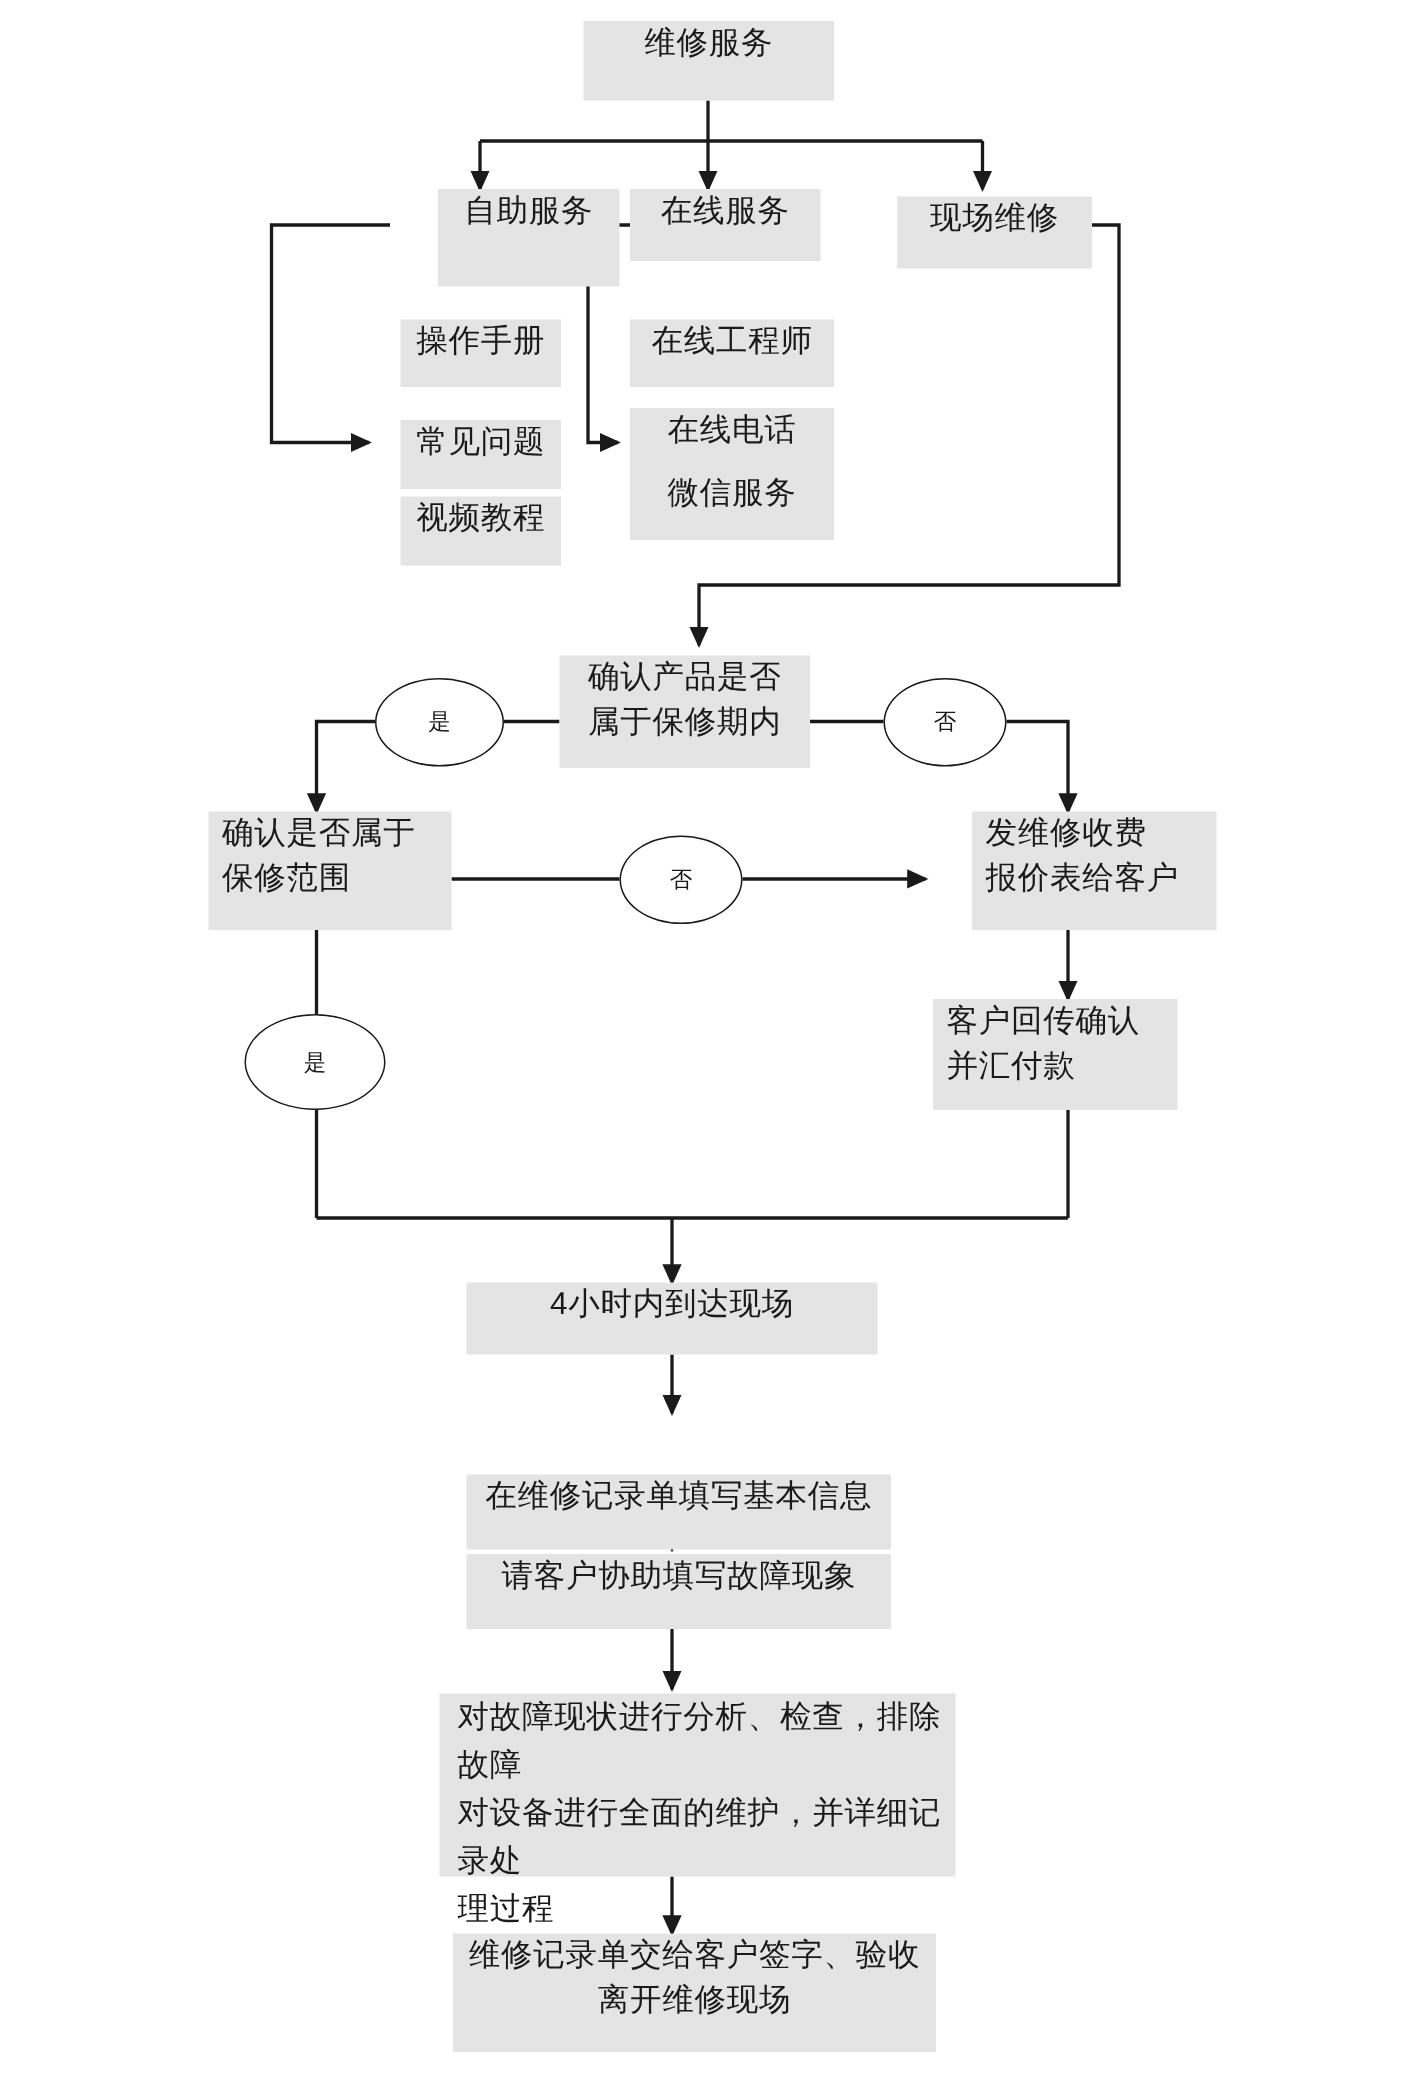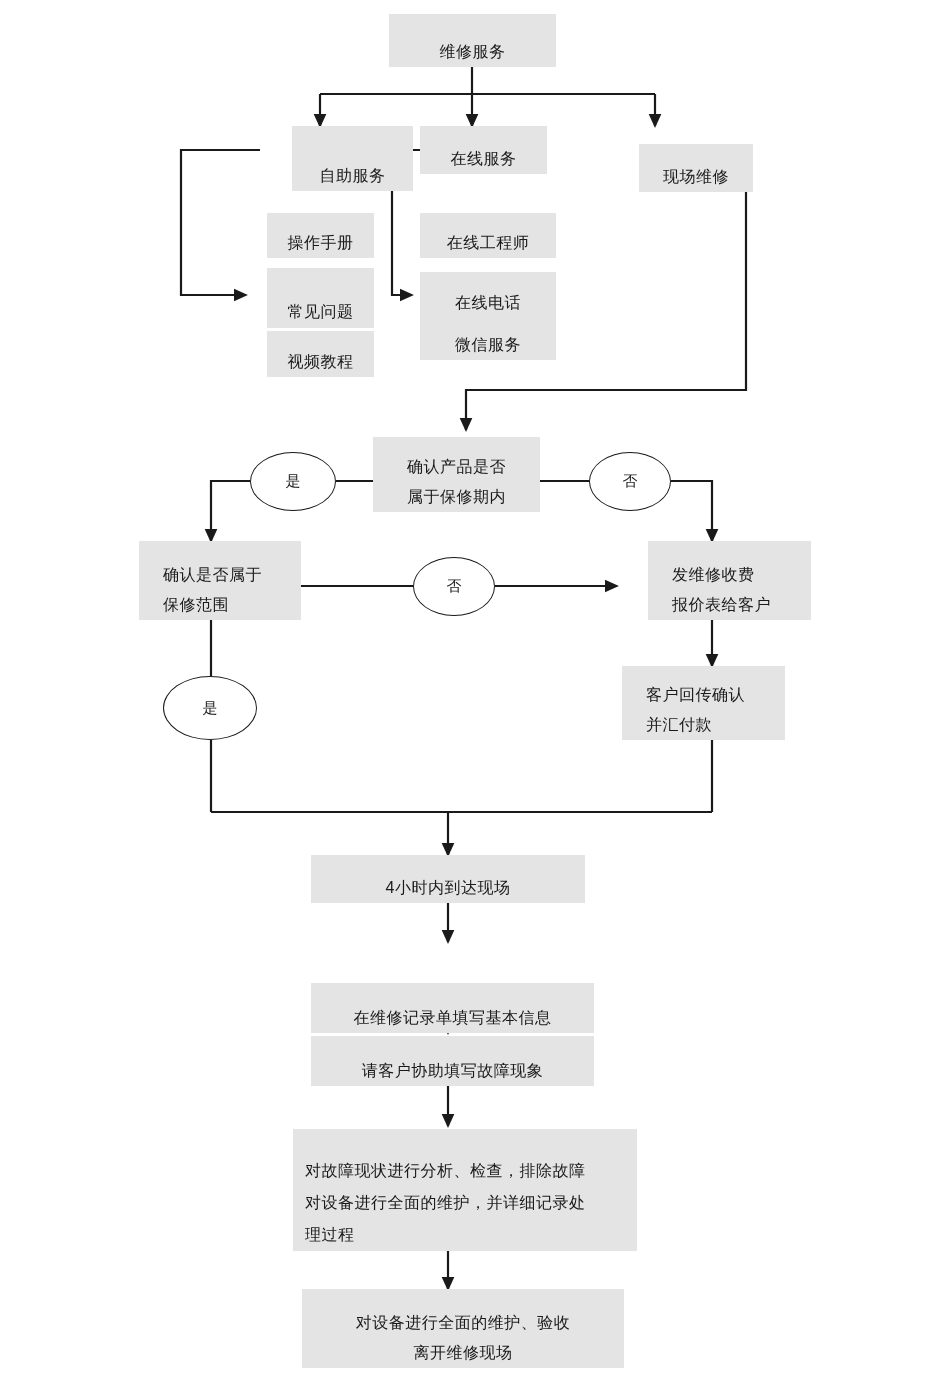--- a/index.html
+++ b/index.html
@@ -26,31 +26,31 @@
     pointer-events: none;
   }
   .node {
     position: absolute;
     box-sizing: border-box;
     background: #e4e4e4;
     color: #1a1a1a;
     display: flex;
     flex-direction: column;
     align-items: center;
-    justify-content: flex-end;
+    justify-content: flex-start;
     text-align: center;
-    font-size: 16px;
+    font-size: 21px;
     line-height: 30px;
     letter-spacing: 0.5px;
     white-space: pre-line;
   }
   .node.left-align {
     align-items: flex-start;
     text-align: left;
-    padding-left: 24px;
+    padding-left: 9px;
   }
   .node.block-align {
     align-items: flex-start;
     text-align: left;
     padding-left: 12px;
     line-height: 32px;
   }
   .ellipse {
     position: absolute;
     box-sizing: border-box;
@@ -120,28 +120,28 @@
   <div class="node" style="left:389px; top:14px; width:167px; height:53px;">
     <span>维修服务</span>
   </div>
 
   <div class="node" style="left:260px; top:126px; width:121px; height:65px;margin-left:32px;">
     <span>自助服务</span>
   </div>
   <div class="node" style="left:420px; top:126px; width:127px; height:48px;">
     <span>在线服务</span>
   </div>
-  <div class="node" style="left:598px; top:144px; width:114px; height:48px;margin-left:41px;">
+  <div class="node" style="left:598px; top:131px; width:130px; height:48px;">
     <span>现场维修</span>
   </div>
 
   <div class="node" style="left:267px; top:213px; width:107px; height:45px;">
     <span>操作手册</span>
   </div>
-  <div class="node" style="left:267px; top:268px; width:107px; height:60px;font-family:Liberation Mono, monospace;">
+  <div class="node" style="left:267px; top:280px; width:107px; height:46px;">
     <span>常见问题</span>
   </div>
   <div class="node" style="left:267px; top:331px; width:107px; height:46px;">
     <span>视频教程</span>
   </div>
 
   <div class="node" style="left:420px; top:213px; width:136px; height:45px;">
     <span>在线工程师</span>
   </div>
   <div class="node" style="left:420px; top:272px; width:136px; height:46px;">
@@ -198,17 +198,17 @@
     <span>对故障现状进行分析、检查，排除故障
 对设备进行全面的维护，并详细记录处
 理过程</span>
   </div>
 
   <div class="node" style="left:311px; top:1036px; width:283px; height:50px;">
     <span>请客户协助填写故障现象</span>
   </div>
 
   <div class="node" style="left:302px; top:1289px; width:322px; height:79px;">
-    <span>对设备进行全面的维护、验收
+    <span>维修记录单交给客户签字、验收
 离开维修现场</span>
   </div>
 
 </div>
 
 </body></html>

